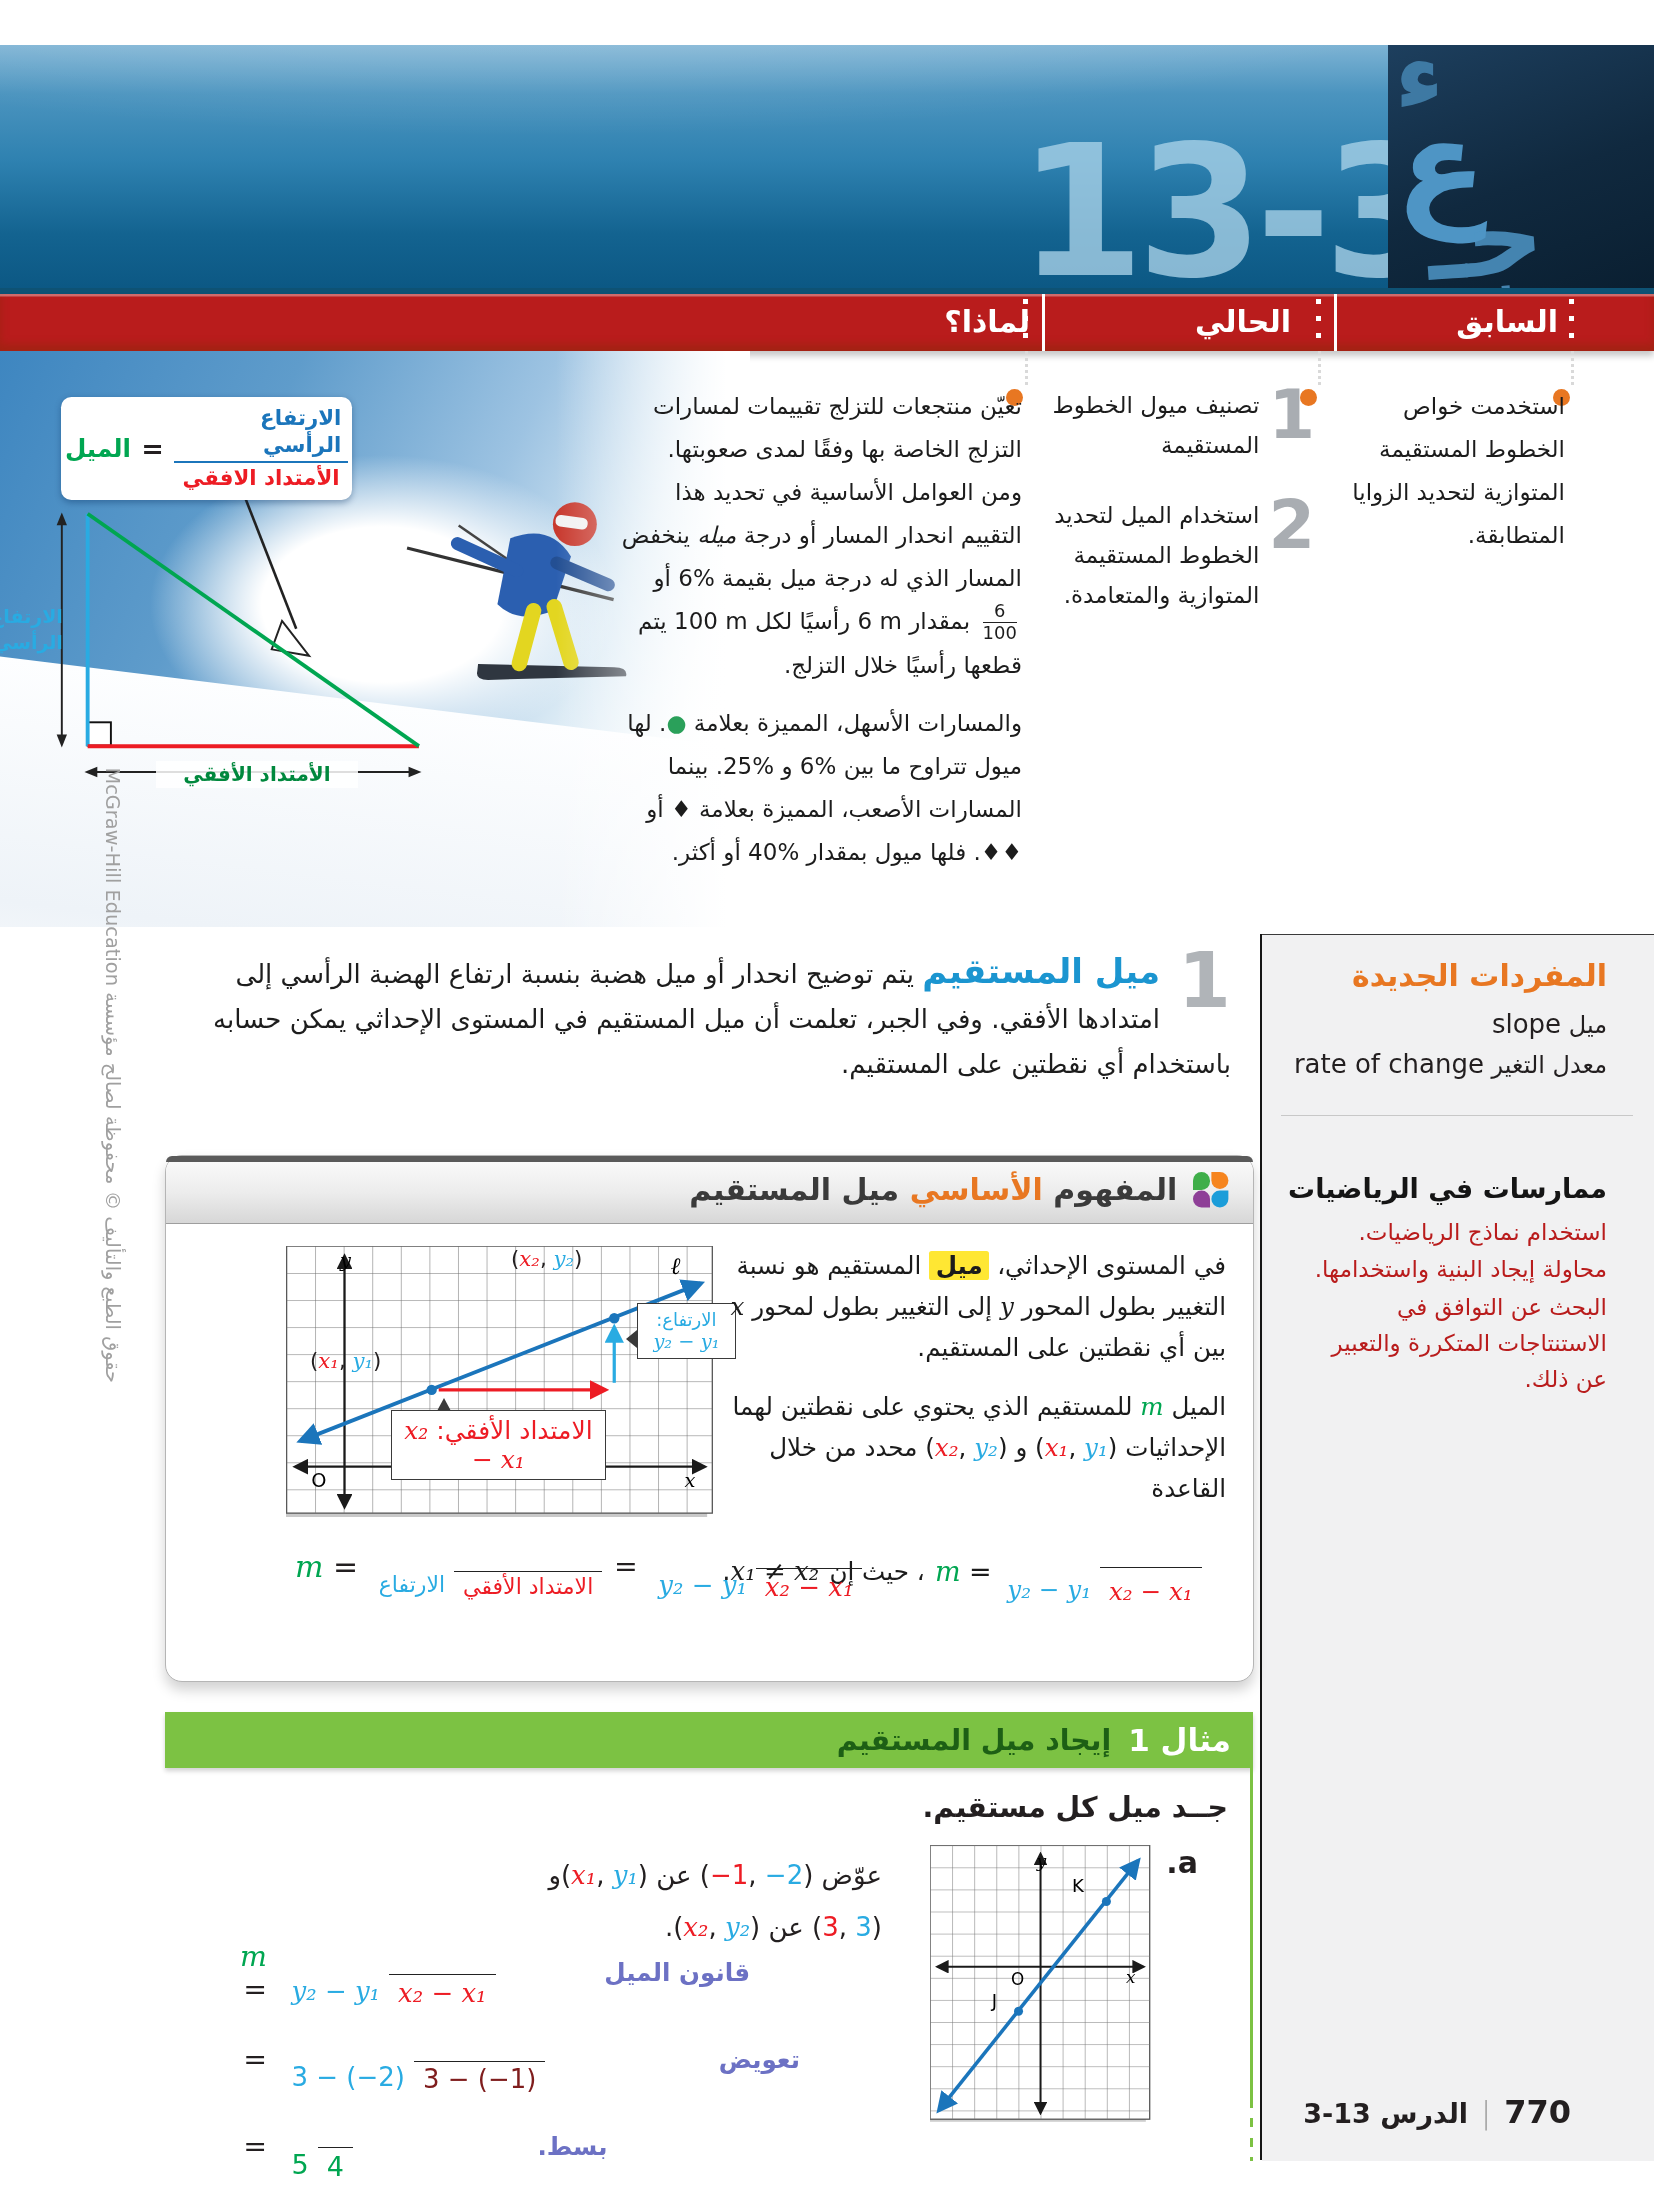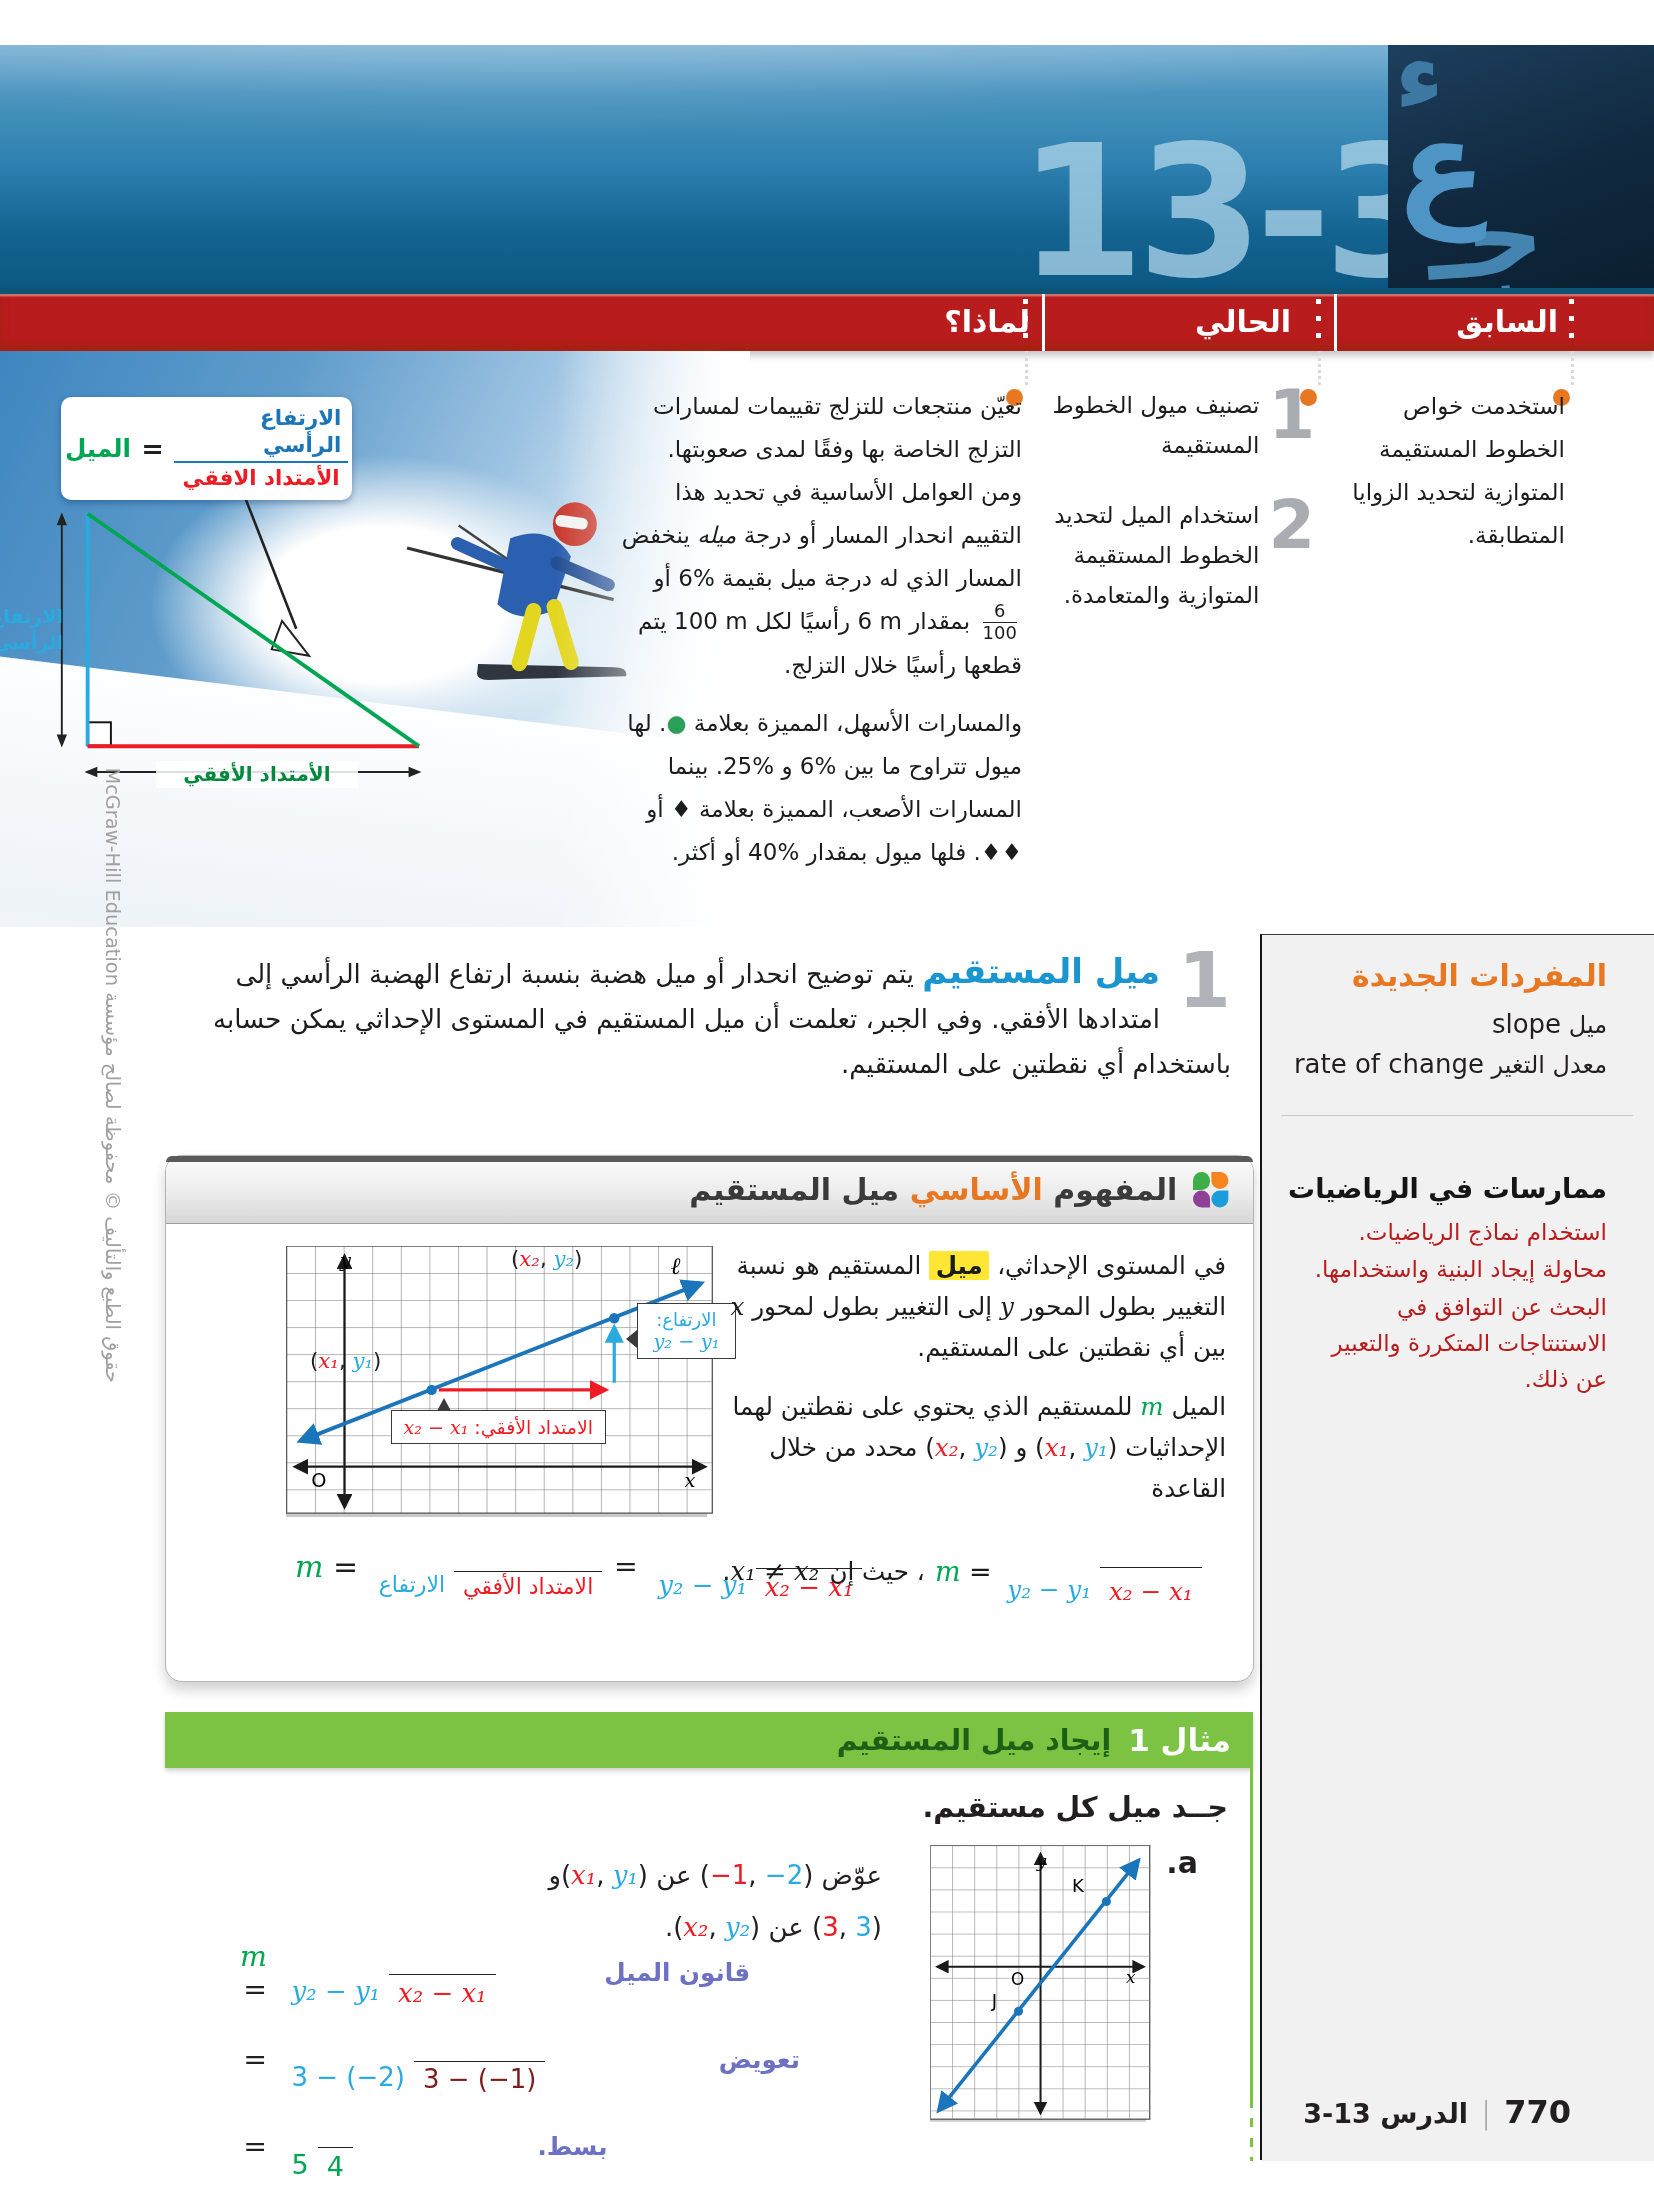--- a/index.html
+++ b/index.html
@@ -296,21 +296,21 @@
         <text x="62" y="374" font-size="30">O</text>
         <text x="610" y="44" font-size="36" font-style="italic" font-family="DejaVu Serif">ℓ</text>
       </svg>
       <div class="overlay-label ltr" style="left:24px;top:102px;"><span>(</span><span class="mi" style="color: rgb(237, 28, 36);">x₁</span><span>, </span><span class="mi" style="color: rgb(41, 171, 226);">y₁</span><span>)</span></div>
       <div class="overlay-label ltr" style="left:225px;top:0px;"><span>(</span><span class="mi" style="color: rgb(237, 28, 36);">x₂</span><span>, </span><span class="mi" style="color: rgb(41, 171, 226);">y₂</span><span>)</span></div>
       <div class="callout" style="left:351px;top:57px;width:89px;padding:5.2px 3.9px;font-size:18px;color:#29abe2;">
         <span class="tri" style="left:-11.6px;top:26px;border-top:9px solid transparent;border-bottom:9px solid transparent;border-right:11.6px solid #3a3a3a;"></span>
         <div>الارتفاع:</div>
         <div class="ltr" style="font-size:19.4px;"><span class="mi" style="color: rgb(41, 171, 226);">y₂ − y₁</span></div>
       </div>
-      <div class="callout" style="left:105px;top:164px;width:205px;padding:5.2px 3.9px;font-size:19px;">
+      <div class="callout" style="left:105px;top:164px;width:205px;padding:5.2px 3.9px;font-size:25px;">
         <span class="tri" style="left:45px;top:-13px;border-left:7.8px solid transparent;border-right:7.8px solid transparent;border-bottom:13px solid #3a3a3a;"></span>
         <div><span style="color: rgb(237, 28, 36);">الامتداد الأفقي: </span><span class="ltr"><span class="mi" style="color: rgb(237, 28, 36);">x₂ − x₁</span></span></div>
       </div>
     </div>
 
     <div class="concept-text">
       <p><span>في المستوى الإحداثي، </span><span class="bd hl">ميل</span><span> المستقيم هو نسبة التغيير بطول المحور </span><span class="mi">y</span><span> إلى التغيير بطول لمحور </span><span class="mi">x</span><span> بين أي نقطتين على المستقيم.</span></p>
       <p class="p2"><span>الميل </span><span class="mi" style="color: rgb(0, 166, 81);">m</span><span> للمستقيم الذي يحتوي على نقطتين لهما الإحداثيات </span><span class="ltr"><span>(</span><span class="mi" style="color: rgb(237, 28, 36);">x₁</span><span>, </span><span class="mi" style="color: rgb(41, 171, 226);">y₁</span><span>)</span></span><span> و </span><span class="ltr"><span>(</span><span class="mi" style="color: rgb(237, 28, 36);">x₂</span><span>, </span><span class="mi" style="color: rgb(41, 171, 226);">y₂</span><span>)</span></span><span> محدد من خلال القاعدة</span></p>
       <div class="rule-row">
         <span class="ltr" style="display:inline-flex;align-items:center;gap:6.5px;">

